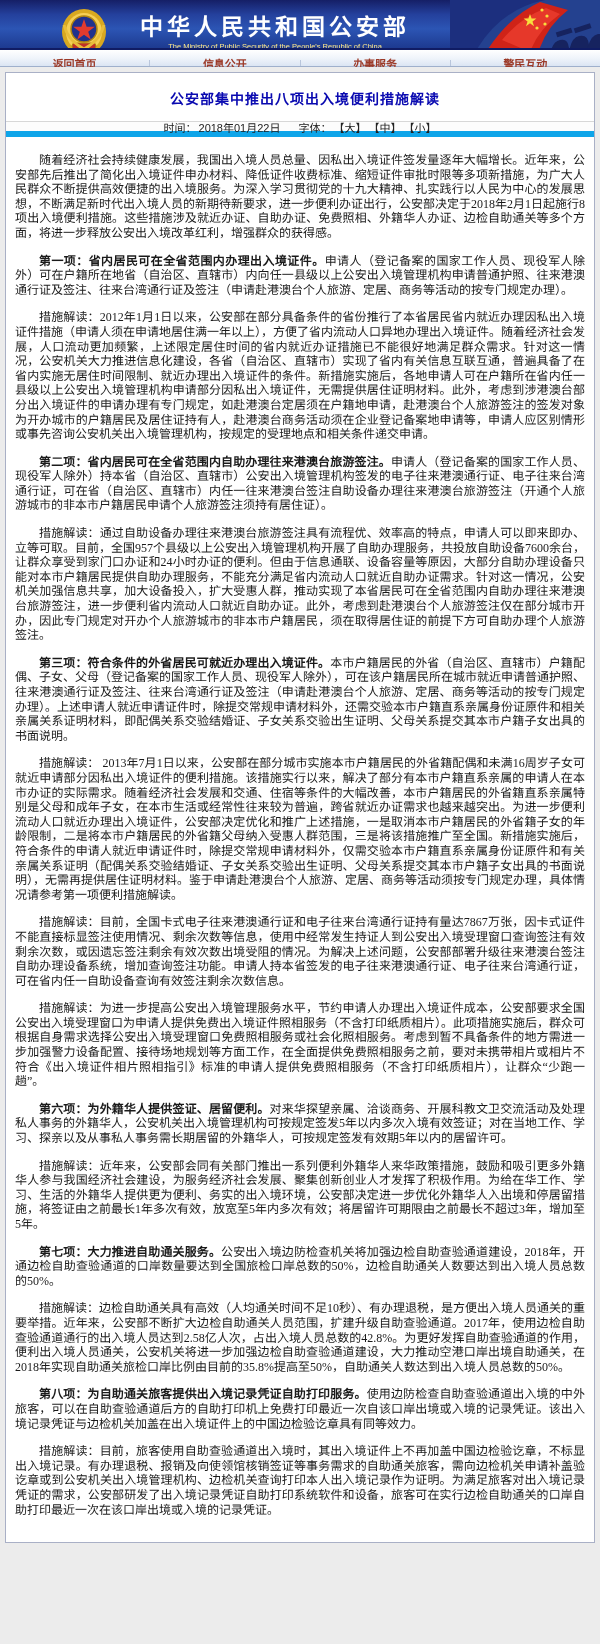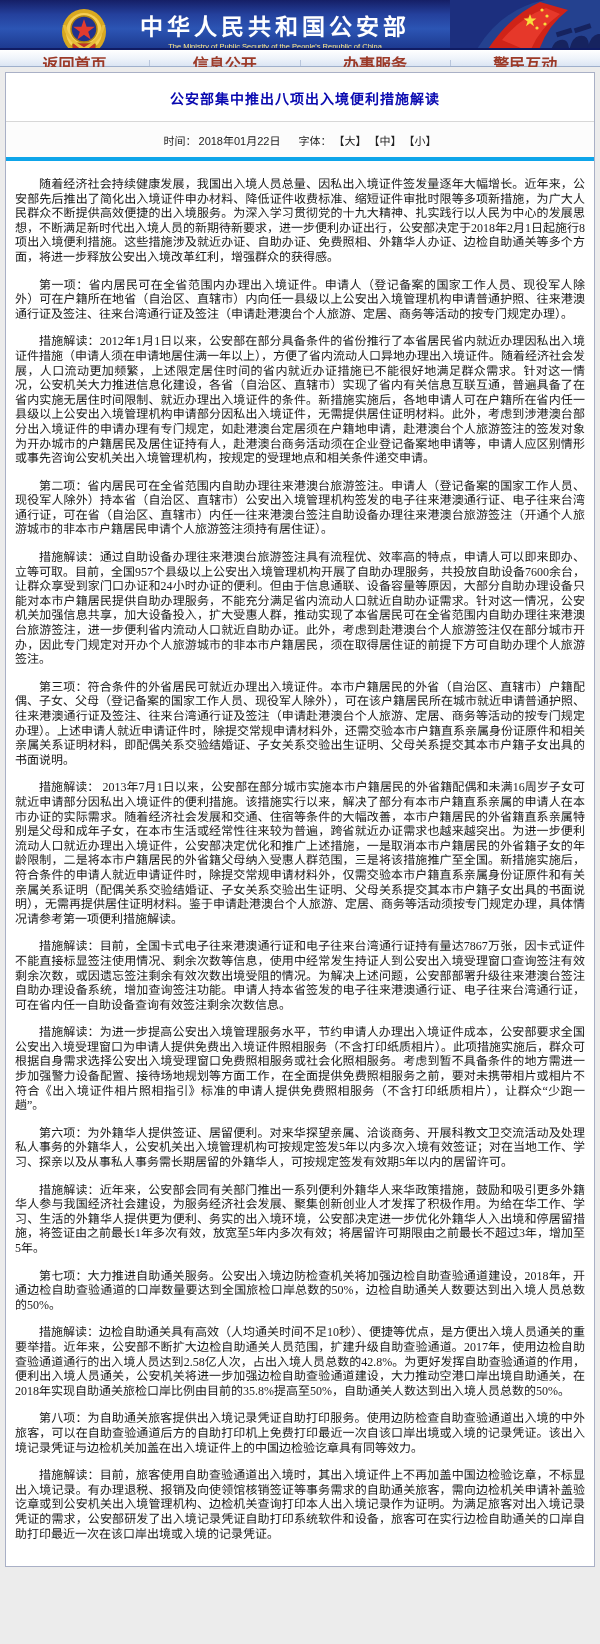--- a/index.html
+++ b/index.html
@@ -10,32 +10,32 @@
   
   .site-header { position:relative; height:48px; background:linear-gradient(180deg,#151f66 0%,#24409c 30%,#2c55b4 60%,#1d3a90 100%); overflow:hidden; }
   .emblem { position:absolute; left:58px; top:5px; width:52px; height:52px; }
   .titles { position:absolute; left:125px; top:8px; width:300px; text-align:center; }
   .site-title { color:#ffffff; font-size:23px; font-weight:bold; letter-spacing:4px; font-family:"Liberation Serif",serif; white-space:nowrap; }
   .site-subtitle { color:#ffe98a; font-size:7.5px; white-space:nowrap; font-family:"Liberation Sans",sans-serif; }
   .flag-art { position:absolute; right:0; top:0; width:150px; height:62px; }
 
   
   .main-nav { height:19px; background:linear-gradient(180deg,#ffffff 0%,#eef3fa 55%,#dbe5f3 100%); border-top:2px solid #101c64; border-bottom:1px solid #9fb0cc; display:flex; }
-  .nav-item { flex:1; display:flex; align-items:center; justify-content:center; font-size:16px; font-weight:bold; color:#9c3a28; cursor:pointer; border-right:1px solid #b9c6dc; font-family:"Liberation Sans",sans-serif;margin-top:10px; }
+  .nav-item { flex:1; display:flex; align-items:center; justify-content:center; font-size:11px; font-weight:bold; color:#9c3a28; cursor:pointer; border-right:1px solid #b9c6dc; font-family:"Liberation Sans",sans-serif;margin-top:10px; }
   .nav-item:last-child { border-right:none; }
 
   
   .content-outer { padding:5px 5px 0 5px; background:#ececec; flex:1; }
   .content-wrap { background:#ffffff; border:1px solid #a9b0c6; padding-bottom:10px; }
   .article-title { text-align:center; color:#0909b0; font-size:14px; font-weight:bold; padding:15px 10px 13px 20px; letter-spacing:1px; }
-  .article-meta { border-top:1px solid #d7d7d7; border-bottom:4px solid #0ea5e9; background:#fcfcfc; height:40px; display:flex; align-items:center; justify-content:center; font-size:11px; color:#222; gap:2px; font-family:"Liberation Sans",sans-serif; }
+  .article-meta { border-top:1px solid #d7d7d7; border-bottom:6px solid #0ea5e9; background:#fcfcfc; height:16px; display:flex; align-items:center; justify-content:center; font-size:11px; color:#222; gap:2px; font-family:"Liberation Sans",sans-serif; }
   .article-meta .sz { cursor:pointer; }
   .article-body { padding:16px 9px 2px 9px; font-size:12px; line-height:14.6px; text-align:justify; }
   .article-body p { text-indent:2em; margin-bottom:13px; }
-  .article-body b { font-weight:normal; }
+  .article-body b { font-weight:bold; }
 </style>
 </head>
 <body>
 
 <div class="page">
 
   <header class="site-header">
     <div class="emblem">
       <svg viewBox="0 0 52 52" width="52" height="52">
         <ellipse cx="26" cy="27" rx="22" ry="23" fill="#d8a820"></ellipse>
@@ -99,21 +99,21 @@
           <p>措施解读：2012年1月1日以来，公安部在部分具备条件的省份推行了本省居民省内就近办理因私出入境证件措施（申请人须在申请地居住满一年以上），方便了省内流动人口异地办理出入境证件。随着经济社会发展，人口流动更加频繁，上述限定居住时间的省内就近办证措施已不能很好地满足群众需求。针对这一情况，公安机关大力推进信息化建设，各省（自治区、直辖市）实现了省内有关信息互联互通，普遍具备了在省内实施无居住时间限制、就近办理出入境证件的条件。新措施实施后，各地申请人可在户籍所在省内任一县级以上公安出入境管理机构申请部分因私出入境证件，无需提供居住证明材料。此外，考虑到涉港澳台部分出入境证件的申请办理有专门规定，如赴港澳台定居须在户籍地申请，赴港澳台个人旅游签注的签发对象为开办城市的户籍居民及居住证持有人，赴港澳台商务活动须在企业登记备案地申请等，申请人应区别情形或事先咨询公安机关出入境管理机构，按规定的受理地点和相关条件递交申请。</p>
           <p><b>第二项：省内居民可在全省范围内自助办理往来港澳台旅游签注。</b>申请人（登记备案的国家工作人员、现役军人除外）持本省（自治区、直辖市）公安出入境管理机构签发的电子往来港澳通行证、电子往来台湾通行证，可在省（自治区、直辖市）内任一往来港澳台签注自助设备办理往来港澳台旅游签注（开通个人旅游城市的非本市户籍居民申请个人旅游签注须持有居住证）。</p>
           <p>措施解读：通过自助设备办理往来港澳台旅游签注具有流程优、效率高的特点，申请人可以即来即办、立等可取。目前，全国957个县级以上公安出入境管理机构开展了自助办理服务，共投放自助设备7600余台，让群众享受到家门口办证和24小时办证的便利。但由于信息通联、设备容量等原因，大部分自助办理设备只能对本市户籍居民提供自助办理服务，不能充分满足省内流动人口就近自助办证需求。针对这一情况，公安机关加强信息共享，加大设备投入，扩大受惠人群，推动实现了本省居民可在全省范围内自助办理往来港澳台旅游签注，进一步便利省内流动人口就近自助办证。此外，考虑到赴港澳台个人旅游签注仅在部分城市开办，因此专门规定对开办个人旅游城市的非本市户籍居民，须在取得居住证的前提下方可自助办理个人旅游签注。</p>
           <p><b>第三项：符合条件的外省居民可就近办理出入境证件。</b>本市户籍居民的外省（自治区、直辖市）户籍配偶、子女、父母（登记备案的国家工作人员、现役军人除外），可在该户籍居民所在城市就近申请普通护照、往来港澳通行证及签注、往来台湾通行证及签注（申请赴港澳台个人旅游、定居、商务等活动的按专门规定办理）。上述申请人就近申请证件时，除提交常规申请材料外，还需交验本市户籍直系亲属身份证原件和相关亲属关系证明材料，即配偶关系交验结婚证、子女关系交验出生证明、父母关系提交其本市户籍子女出具的书面说明。</p>
           <p>措施解读： 2013年7月1日以来，公安部在部分城市实施本市户籍居民的外省籍配偶和未满16周岁子女可就近申请部分因私出入境证件的便利措施。该措施实行以来，解决了部分有本市户籍直系亲属的申请人在本市办证的实际需求。随着经济社会发展和交通、住宿等条件的大幅改善，本市户籍居民的外省籍直系亲属特别是父母和成年子女，在本市生活或经常性往来较为普遍，跨省就近办证需求也越来越突出。为进一步便利流动人口就近办理出入境证件，公安部决定优化和推广上述措施，一是取消本市户籍居民的外省籍子女的年龄限制，二是将本市户籍居民的外省籍父母纳入受惠人群范围，三是将该措施推广至全国。新措施实施后，符合条件的申请人就近申请证件时，除提交常规申请材料外，仅需交验本市户籍直系亲属身份证原件和有关亲属关系证明（配偶关系交验结婚证、子女关系交验出生证明、父母关系提交其本市户籍子女出具的书面说明），无需再提供居住证明材料。鉴于申请赴港澳台个人旅游、定居、商务等活动须按专门规定办理，具体情况请参考第一项便利措施解读。</p>
           <p>措施解读：目前，全国卡式电子往来港澳通行证和电子往来台湾通行证持有量达7867万张，因卡式证件不能直接标显签注使用情况、剩余次数等信息，使用中经常发生持证人到公安出入境受理窗口查询签注有效剩余次数，或因遗忘签注剩余有效次数出境受阻的情况。为解决上述问题，公安部部署升级往来港澳台签注自助办理设备系统，增加查询签注功能。申请人持本省签发的电子往来港澳通行证、电子往来台湾通行证，可在省内任一自助设备查询有效签注剩余次数信息。</p>
           <p>措施解读：为进一步提高公安出入境管理服务水平，节约申请人办理出入境证件成本，公安部要求全国公安出入境受理窗口为申请人提供免费出入境证件照相服务（不含打印纸质相片）。此项措施实施后，群众可根据自身需求选择公安出入境受理窗口免费照相服务或社会化照相服务。考虑到暂不具备条件的地方需进一步加强警力设备配置、接待场地规划等方面工作，在全面提供免费照相服务之前，要对未携带相片或相片不符合《出入境证件相片照相指引》标准的申请人提供免费照相服务（不含打印纸质相片），让群众“少跑一趟”。</p>
           <p><b>第六项：为外籍华人提供签证、居留便利。</b>对来华探望亲属、洽谈商务、开展科教文卫交流活动及处理私人事务的外籍华人，公安机关出入境管理机构可按规定签发5年以内多次入境有效签证；对在当地工作、学习、探亲以及从事私人事务需长期居留的外籍华人，可按规定签发有效期5年以内的居留许可。</p>
           <p>措施解读：近年来，公安部会同有关部门推出一系列便利外籍华人来华政策措施，鼓励和吸引更多外籍华人参与我国经济社会建设，为服务经济社会发展、聚集创新创业人才发挥了积极作用。为给在华工作、学习、生活的外籍华人提供更为便利、务实的出入境环境，公安部决定进一步优化外籍华人入出境和停居留措施，将签证由之前最长1年多次有效，放宽至5年内多次有效；将居留许可期限由之前最长不超过3年，增加至5年。</p>
           <p><b>第七项：大力推进自助通关服务。</b>公安出入境边防检查机关将加强边检自助查验通道建设，2018年，开通边检自助查验通道的口岸数量要达到全国旅检口岸总数的50%，边检自助通关人数要达到出入境人员总数的50%。</p>
-          <p>措施解读：边检自助通关具有高效（人均通关时间不足10秒）、便捷等优点，是方便出入境人员通关的重要举措。近年来，公安部不断扩大边检自助通关人员范围，扩建升级自助查验通道。2017年，使用边检自助查验通道通行的出入境人员达到2.58亿人次，占出入境人员总数的42.8%。为更好发挥自助查验通道的作用，便利出入境人员通关，公安机关将进一步加强边检自助查验通道建设，大力推动空港口岸出境自助通关，在2018年实现自助通关旅检口岸比例由目前的35.8%提高至50%，自助通关人数达到出入境人员总数的50%。</p>
+          <p>措施解读：边检自助通关具有高效（人均通关时间不足10秒）、有办理退税，是方便出入境人员通关的重要举措。近年来，公安部不断扩大边检自助通关人员范围，扩建升级自助查验通道。2017年，使用边检自助查验通道通行的出入境人员达到2.58亿人次，占出入境人员总数的42.8%。为更好发挥自助查验通道的作用，便利出入境人员通关，公安机关将进一步加强边检自助查验通道建设，大力推动空港口岸出境自助通关，在2018年实现自助通关旅检口岸比例由目前的35.8%提高至50%，自助通关人数达到出入境人员总数的50%。</p>
           <p><b>第八项：为自助通关旅客提供出入境记录凭证自助打印服务。</b>使用边防检查自助查验通道出入境的中外旅客，可以在自助查验通道后方的自助打印机上免费打印最近一次自该口岸出境或入境的记录凭证。该出入境记录凭证与边检机关加盖在出入境证件上的中国边检验讫章具有同等效力。</p>
           <p>措施解读：目前，旅客使用自助查验通道出入境时，其出入境证件上不再加盖中国边检验讫章，不标显出入境记录。有办理退税、报销及向使领馆核销签证等事务需求的自助通关旅客，需向边检机关申请补盖验讫章或到公安机关出入境管理机构、边检机关查询打印本人出入境记录作为证明。为满足旅客对出入境记录凭证的需求，公安部研发了出入境记录凭证自助打印系统软件和设备，旅客可在实行边检自助通关的口岸自助打印最近一次在该口岸出境或入境的记录凭证。</p>
         </div>
 
     </div>
   </div>
 
 </div>
 
 </body></html>

